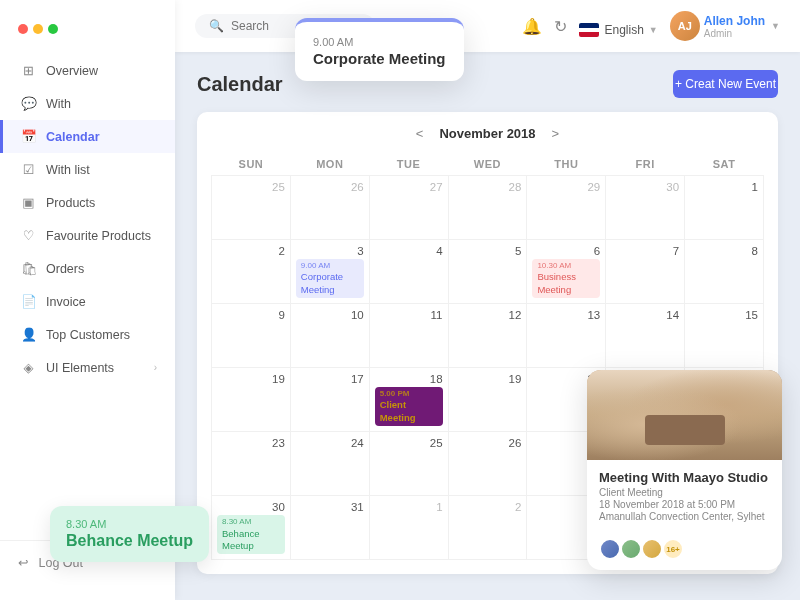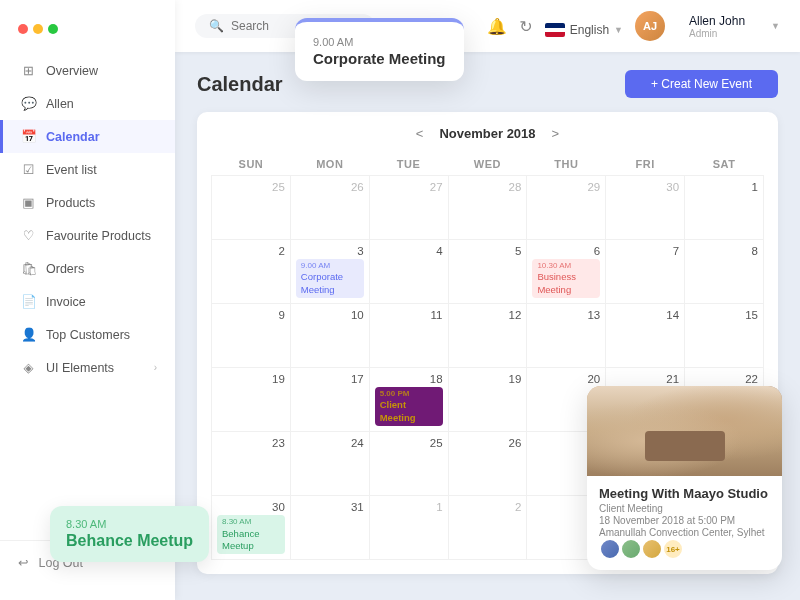--- a/index.html
+++ b/index.html
@@ -165,39 +165,39 @@
       width: 20px;
       height: 14px;
       background: linear-gradient(180deg, #012169 33%, #fff 33%, #fff 66%, #c8102e 66%);
       position: relative;
       border-radius: 2px;
     }
 
     .user-info {
       display: flex;
       align-items: center;
-      gap: 24px;
+      gap: 4px;
       cursor: pointer;
     }
 
     .avatar {
       width: 30px;
       height: 30px;
       border-radius: 50%;
       background: linear-gradient(135deg, #f4a460, #cd853f);
       display: flex;
       align-items: center;
       justify-content: center;
       font-size: 11px;
       color: #fff;
       font-weight: 600;
     }
 
     .user-text { font-size: 12px; }
-    .user-name { font-weight: 400; color: #0f172a; font-size: 12px; }
+    .user-name { font-weight: 700; color: #3b82f6; font-size: 12px; }
     .user-role { color: #aaa; font-size: 10px; }
 
     
     .content-area {
       flex: 1;
       padding: 18px 22px;
       overflow: auto;
     }
 
     .page-header {
@@ -211,21 +211,21 @@
       font-size: 20px;
       font-weight: 700;
       color: #333;
     }
 
     .create-btn {
       background: #5b6af0;
       color: #fff;
       border: none;
       border-radius: 6px;
-      padding: 7px 26px;
+      padding: 7px 2px;
       font-size: 12px;
       cursor: pointer;
       font-weight: 500;
     }
 
     
     .calendar-container {
       background: #fff;
       border-radius: 10px;
       padding: 14px;
@@ -409,21 +409,21 @@
 
     .detail-event-sub {
       font-size: 10px;
       color: #888;
       margin-bottom: 1px;
     }
 
     .detail-event-loc {
       font-size: 10px;
       color: #888;
-      margin-bottom: 0;
+      margin-bottom: 16px;
     }
 
     .attendees {
       display: flex;
       align-items: center;
       gap: 3px;
     }
 
     .attendee-avatar {
       width: 22px;
@@ -468,29 +468,29 @@
       </div>
     </div>
 
     <nav class="sidebar-nav">
       <div class="nav-item">
         <span class="nav-icon">⊞</span>
         <span>Overview</span>
       </div>
       <div class="nav-item">
         <span class="nav-icon">💬</span>
-        <span>Allen</span>
+        <span>With</span>
       </div>
       <div class="nav-item active">
         <span class="nav-icon">📅</span>
         <span>Calendar</span>
       </div>
       <div class="nav-item">
         <span class="nav-icon">☑</span>
-        <span>Event list</span>
+        <span>With list</span>
       </div>
       <div class="nav-item">
         <span class="nav-icon">▣</span>
         <span>Products</span>
       </div>
       <div class="nav-item">
         <span class="nav-icon">♡</span>
         <span>Favourite Products</span>
       </div>
       <div class="nav-item">

